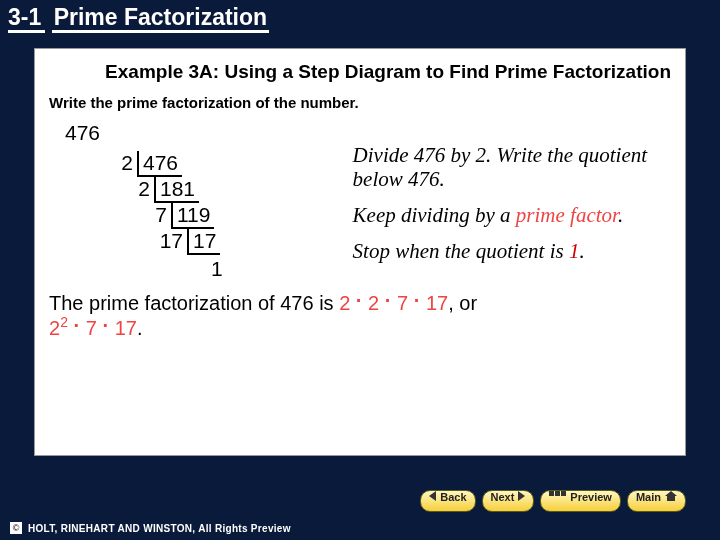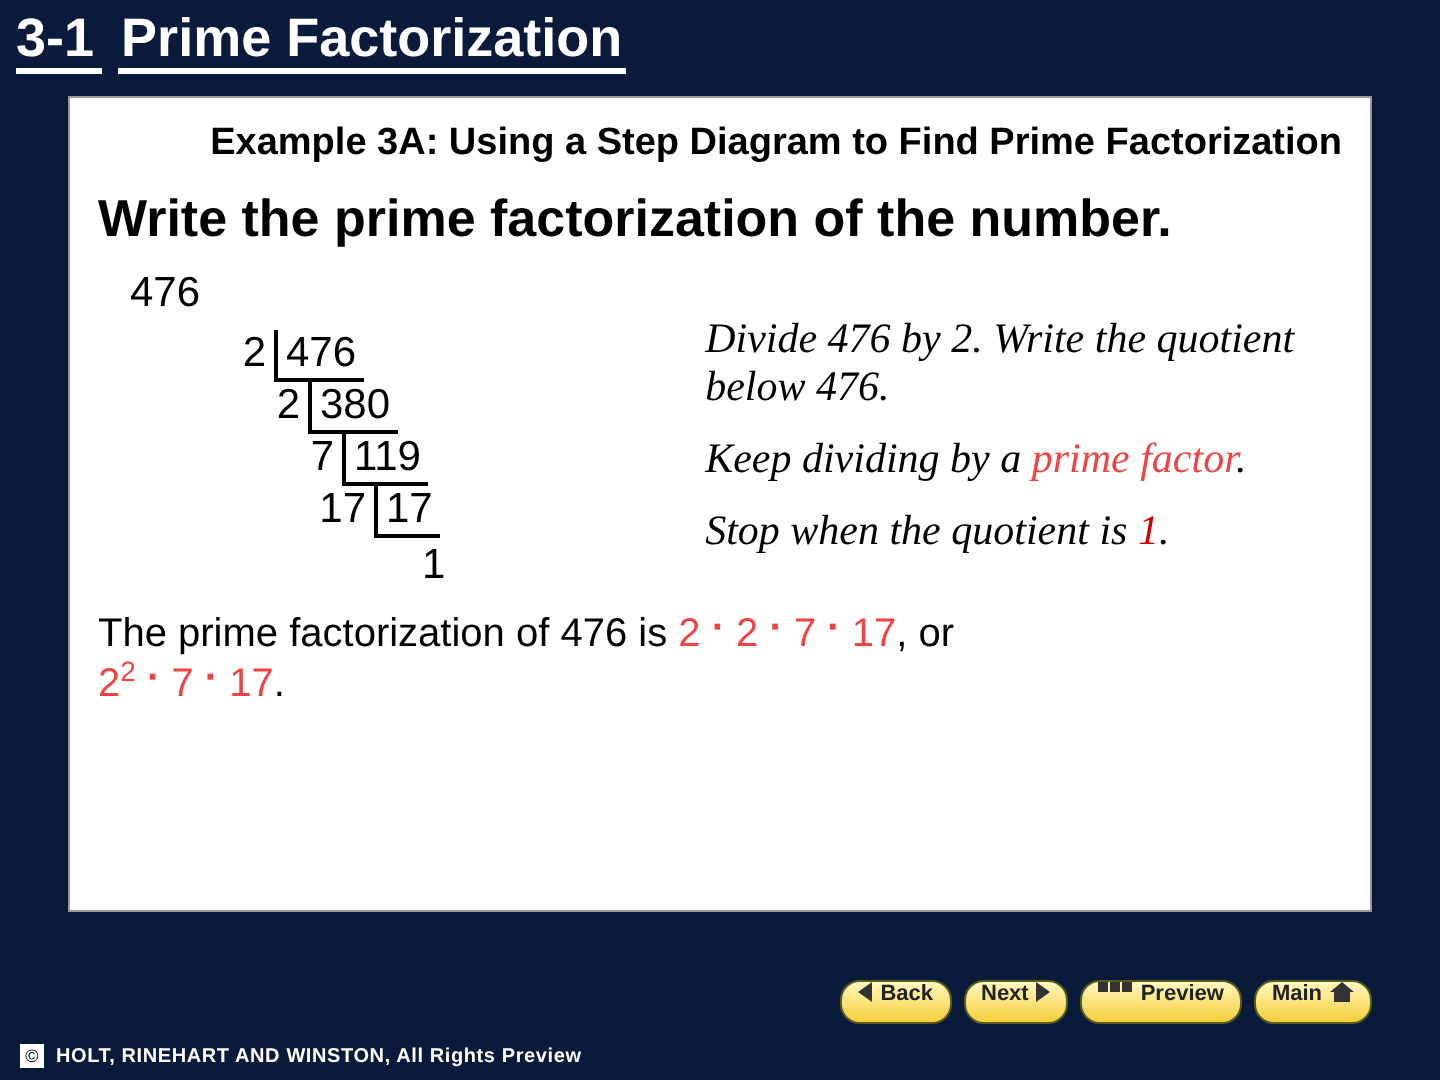--- a/index.html
+++ b/index.html
@@ -9,21 +9,21 @@
     background: #0a1a3a;
     font-family: Verdana, Arial, sans-serif;
     position: relative;
     overflow: hidden;
   }
   .header {
     position: absolute;
     top: 4px; left: 8px;
     color: #fff;
     font-weight: 900;
-    font-size: 27px;
+    font-size: 23px;
     font-family: Arial, sans-serif;
   }
   .header .num { border-bottom: 3px solid #fff; padding-right: 4px; }
   .header .title { border-bottom: 3px solid #fff; padding-left: 2px; padding-right: 2px; }
   .content {
     position: absolute;
     top: 48px; left: 34px;
     width: 652px;
     height: 408px;
     background: #fff;
@@ -34,21 +34,21 @@
   .ex-title {
     text-align: right;
     font-weight: 900;
     font-size: 19px;
     line-height: 1.2;
     margin-bottom: 10px;
     font-family: Arial, sans-serif;
   }
   .instruction {
     font-weight: 700;
-    font-size: 26px;
+    font-size: 15px;
     margin-bottom: 10px;
     font-family: Verdana, sans-serif;
   }
   .body-row { display: flex; }
   .left-col {
     width: 305px;
     padding-left: 12px;
   }
   .number-line {
     font-family: Verdana, sans-serif;
@@ -191,21 +191,21 @@
   <div class="body-row">
     <div class="left-col">
       <div class="number-line">476</div>
       <div class="step-diagram">
         <div class="step-row s1">
           <span class="divisor">2</span>
           <span class="dividend">476</span>
         </div>
         <div class="step-row s2">
           <span class="divisor">2</span>
-          <span class="dividend">380</span>
+          <span class="dividend">181</span>
         </div>
         <div class="step-row s3">
           <span class="divisor">7</span>
           <span class="dividend">119</span>
         </div>
         <div class="step-row s4">
           <span class="divisor" style="min-width:36px">17</span>
           <span class="dividend" style="min-width:30px">17</span>
         </div>
         <div class="step-row s5">

